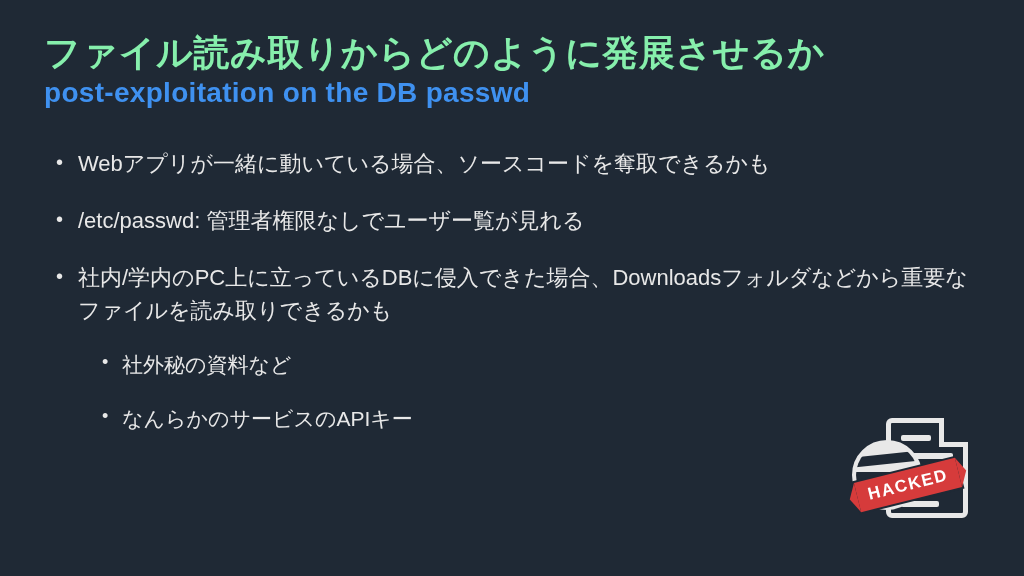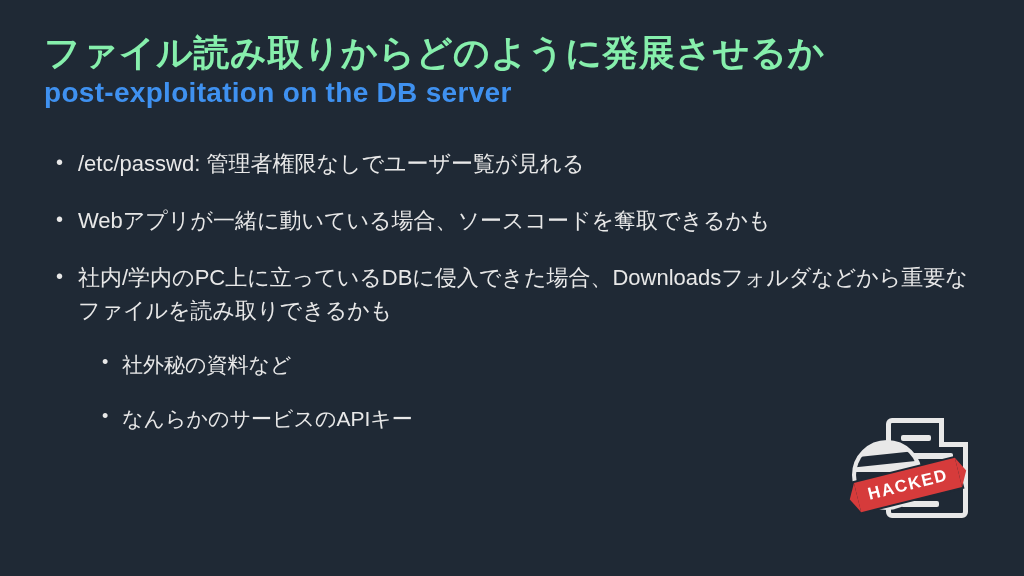--- a/index.html
+++ b/index.html
@@ -167,29 +167,29 @@
       font-family: Impact, "Arial Black", sans-serif;
       font-size: 17px;
       letter-spacing: 1.5px;
       font-weight: 700;
     }
   </style>
 </head>
 <body>
 
 <h1 class="title">ファイル読み取りからどのように発展させるか</h1>
-<h2 class="subtitle">post-exploitation on the DB server</h2>
+<h2 class="subtitle">post-exploitation on the DB passwd</h2>
 
 <div class="content">
   <ul class="top">
     <li>
-      <span>/etc/passwd: 管理者権限なしでユーザー覧が見れる</span>
+      <span>Webアプリが一緒に動いている場合、ソースコードを奪取できるかも</span>
     </li>
     <li>
-      <span>Webアプリが一緒に動いている場合、ソースコードを奪取できるかも</span>
+      <span>/etc/passwd: 管理者権限なしでユーザー覧が見れる</span>
     </li>
     <li>
       <span>社内/学内のPC上に立っているDBに侵入できた場合、Downloadsフォルダなどから重要なファイルを読み取りできるかも</span>
       <ul class="sub">
         <li>
           <span>社外秘の資料など</span>
         </li>
         <li>
           <span>なんらかのサービスのAPIキー</span>
         </li>

